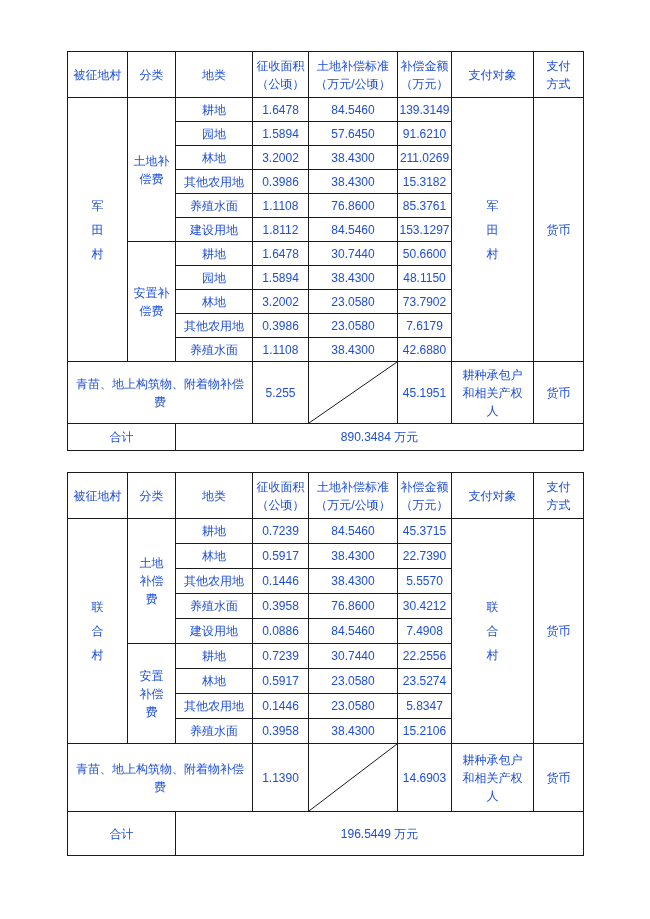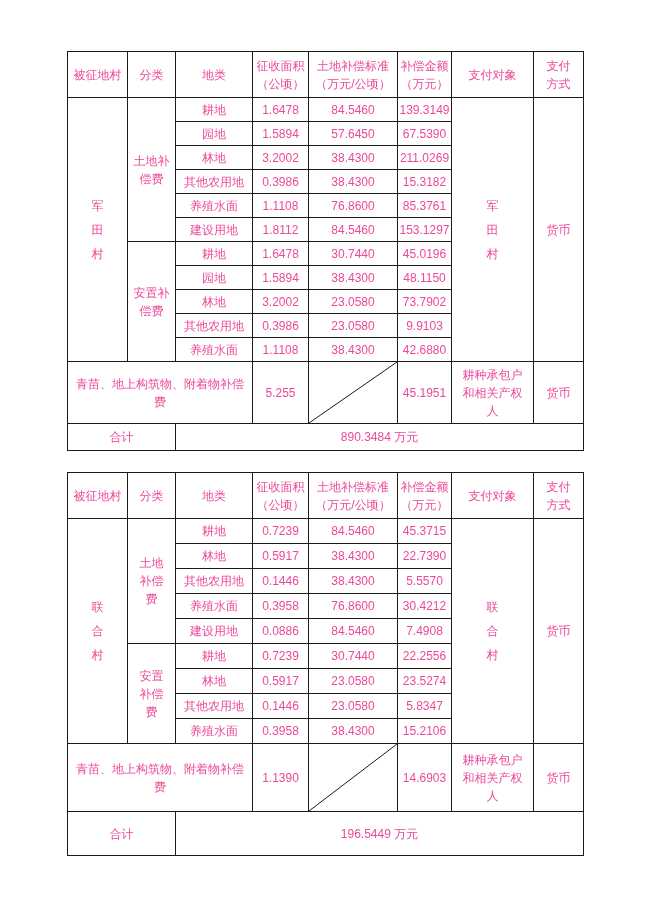--- a/index.html
+++ b/index.html
@@ -1,21 +1,21 @@
 <!DOCTYPE html>
 <html><head>
 <meta charset="utf-8">
 <style>
   html,body{margin:0;padding:0;background:#fff;}
   .page{
     position:relative;
     width:650px;height:919px;
     background:#fff;
     font-family:"Liberation Sans","DejaVu Sans",sans-serif;
-    color:#ec4899;
+    color:#1d4ed8;
   }
   table.comp{
     border-collapse:collapse;
     table-layout:fixed;
     position:absolute;
     left:67px;
     width:516px;
   }
   #table1{top:51px;}
   #table2{top:472px;}
@@ -83,21 +83,21 @@
       <td>139.3149</td>
       <td rowspan="11" class="vert">军
 田
 村</td>
       <td rowspan="11">货币</td>
     </tr>
     <tr class="data">
       <td>园地</td>
       <td>1.5894</td>
       <td>57.6450</td>
-      <td>67.5390</td>
+      <td>91.6210</td>
     </tr>
     <tr class="data">
       <td>林地</td>
       <td>3.2002</td>
       <td>38.4300</td>
       <td>211.0269</td>
     </tr>
     <tr class="data">
       <td>其他农用地</td>
       <td>0.3986</td>
@@ -115,39 +115,39 @@
       <td>1.8112</td>
       <td>84.5460</td>
       <td>153.1297</td>
     </tr>
     <tr class="data">
       <td rowspan="5">安置补
 偿费</td>
       <td>耕地</td>
       <td>1.6478</td>
       <td>30.7440</td>
-      <td>45.0196</td>
+      <td>50.6600</td>
     </tr>
     <tr class="data">
       <td>园地</td>
       <td>1.5894</td>
       <td>38.4300</td>
       <td>48.1150</td>
     </tr>
     <tr class="data">
       <td>林地</td>
       <td>3.2002</td>
       <td>23.0580</td>
       <td>73.7902</td>
     </tr>
     <tr class="data">
       <td>其他农用地</td>
       <td>0.3986</td>
       <td>23.0580</td>
-      <td>9.9103</td>
+      <td>7.6179</td>
     </tr>
     <tr class="data">
       <td>养殖水面</td>
       <td>1.1108</td>
       <td>38.4300</td>
       <td>42.6880</td>
     </tr>
     <tr class="other">
       <td colspan="3">青苗、地上构筑物、附着物补偿
 费</td>

